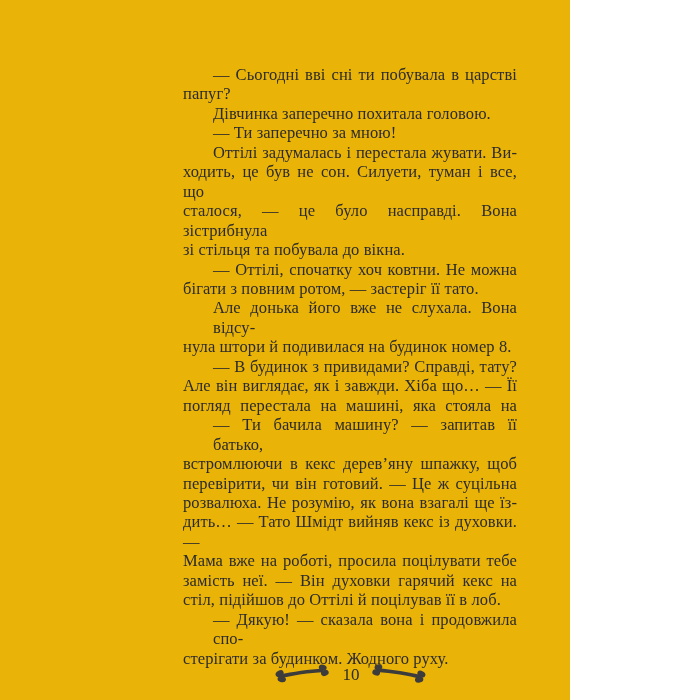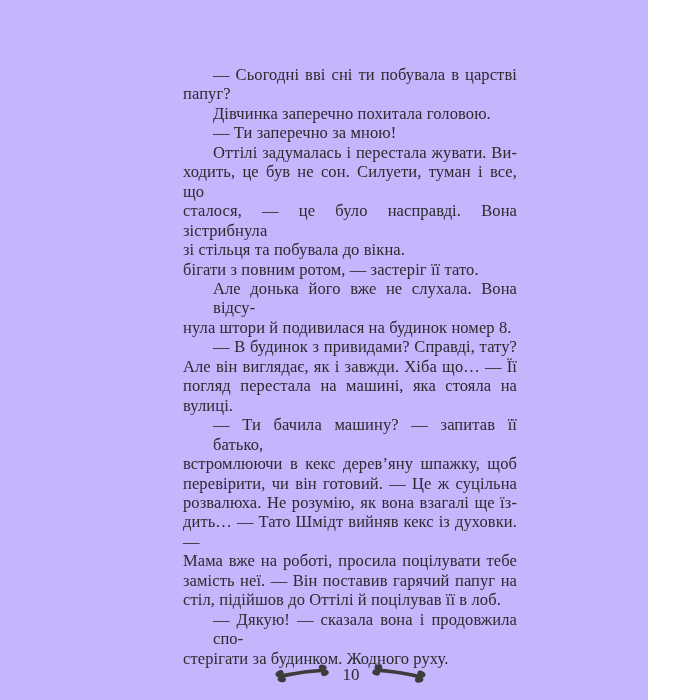--- a/index.html
+++ b/index.html
@@ -2,23 +2,23 @@
 <html><head>
 <meta charset="utf-8">
 <style>
   html, body {
     margin: 0;
     padding: 0;
     background: #ffffff;
   }
   .page {
     position: relative;
-    width: 648px;
+    width: 570px;
     height: 700px;
-    background: #c4b5fd;
+    background: #eab308;
     overflow: hidden;
     font-family: "Liberation Serif", "DejaVu Serif", serif;
     color: #2b2b2b;
   }
   .text-block {
     position: absolute;
     left: 183px;
     top: 65px;
     width: 334px;
     font-size: 16.5px;
@@ -72,34 +72,34 @@
 
   <div class="text-block">
       <div class="line indent">— Сьогодні вві сні ти побувала в царстві</div>
       <div class="line last">папуг?</div>
       <div class="line indent last">Дівчинка заперечно похитала головою.</div>
       <div class="line indent last">— Ти заперечно за мною!</div>
       <div class="line indent">Оттілі задумалась і перестала жувати. Ви-</div>
       <div class="line">ходить, це був не сон. Силуети, туман і все, що</div>
       <div class="line">сталося, — це було насправді. Вона зістрибнула</div>
       <div class="line last">зі стільця та побувала до вікна.</div>
+      <div class="line indent">— Оттілі, спочатку хоч ковтни. Не можна</div>
       <div class="line last">бігати з повним ротом, — застеріг її тато.</div>
       <div class="line indent">Але донька його вже не слухала. Вона відсу-</div>
       <div class="line last">нула штори й подивилася на будинок номер 8.</div>
       <div class="line indent">— В будинок з привидами? Справді, тату?</div>
       <div class="line">Але він виглядає, як і завжди. Хіба що… — Її</div>
       <div class="line">погляд перестала на машині, яка стояла на</div>
-      <div class="line last">вулиці.</div>
       <div class="line indent">— Ти бачила машину? — запитав її батько,</div>
       <div class="line">встромлюючи в кекс дерев’яну шпажку, щоб</div>
       <div class="line">перевірити, чи він готовий. — Це ж суцільна</div>
       <div class="line">розвалюха. Не розумію, як вона взагалі ще їз-</div>
       <div class="line">дить… — Тато Шмідт вийняв кекс із духовки. —</div>
       <div class="line">Мама вже на роботі, просила поцілувати тебе</div>
-      <div class="line">замість неї. — Він поставив гарячий папуг на</div>
+      <div class="line">замість неї. — Він духовки гарячий кекс на</div>
       <div class="line last">стіл, підійшов до Оттілі й поцілував її в лоб.</div>
       <div class="line indent">— Дякую! — сказала вона і продовжила спо-</div>
       <div class="line last">стерігати за будинком. Жодного руху.</div>
     </div>
 
   <div class="footer">
     <svg class="bone bone-left" viewBox="0 0 60 22" xmlns="http://www.w3.org/2000/svg">
       <g fill="#3c3c3c">
         <ellipse cx="7" cy="8.2" rx="4.4" ry="3.1" transform="rotate(-24 7 8.2)"></ellipse>
         <ellipse cx="8.6" cy="14.2" rx="4.4" ry="3.1" transform="rotate(18 8.6 14.2)"></ellipse>

